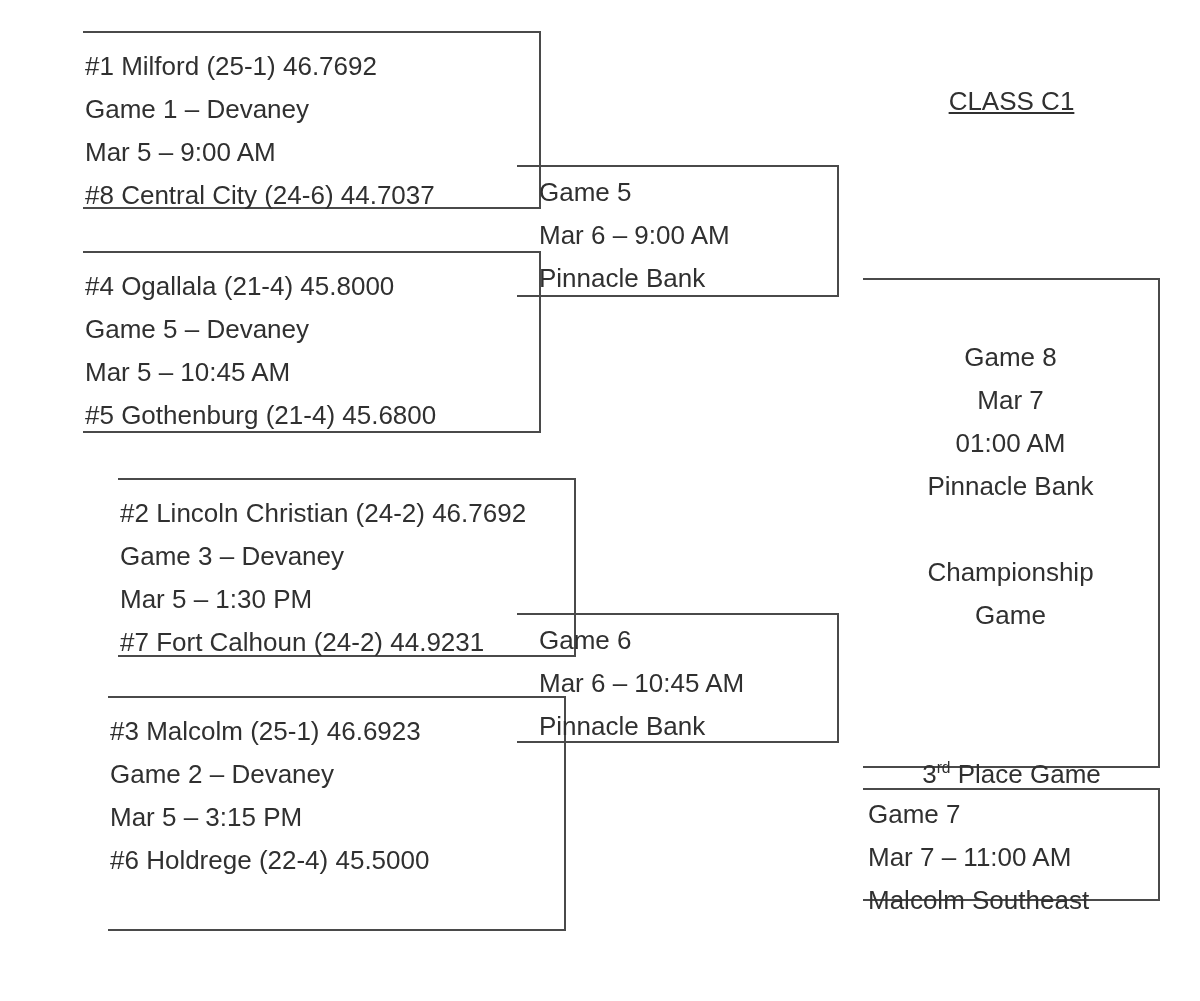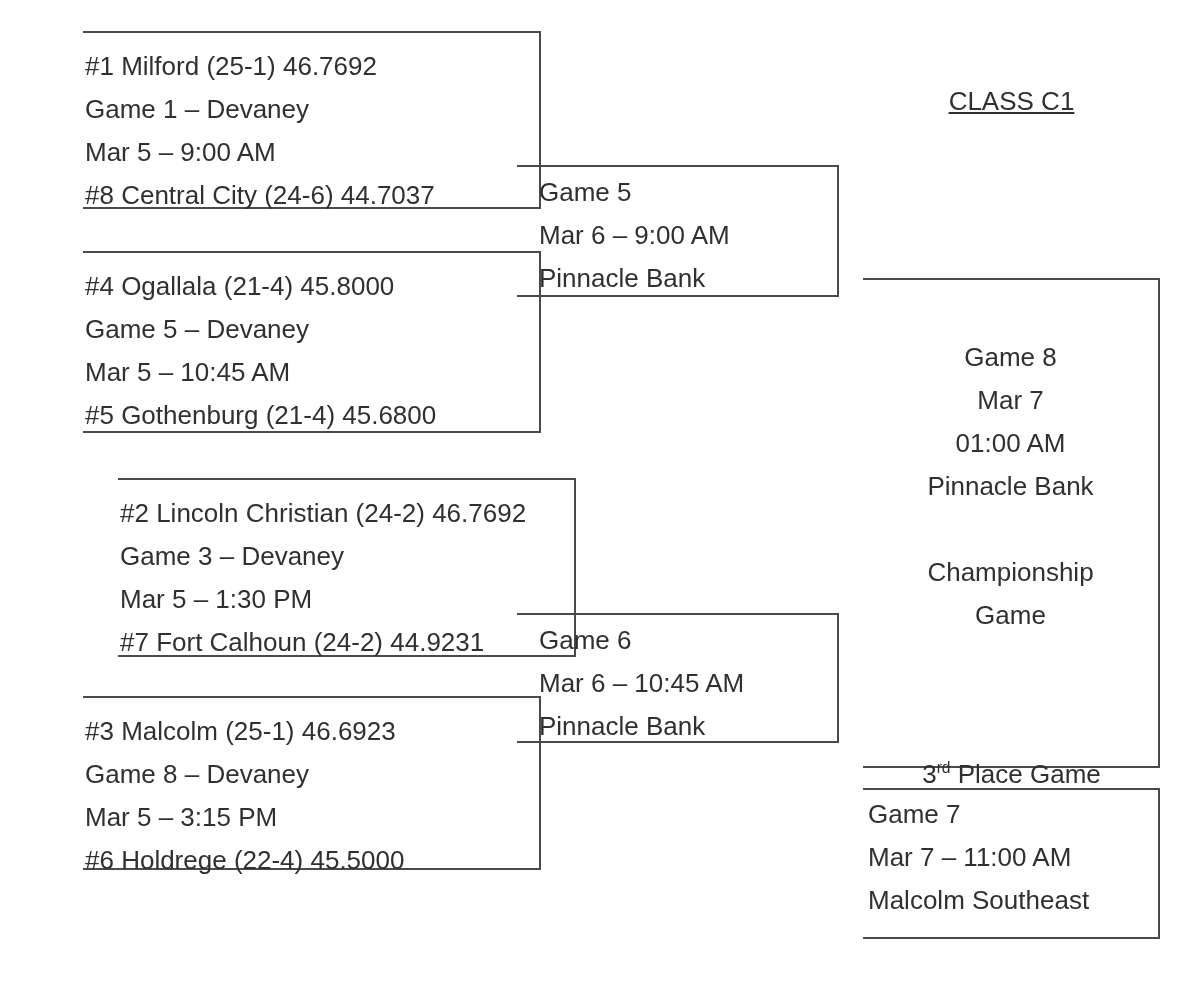--- a/index.html
+++ b/index.html
@@ -33,40 +33,40 @@
     white-space: nowrap;
   }
   .blank {
     height: 43px;
   }
   
   .r1 { left: 83px; width: 458px; padding: 12px 0 15px 2px; }
   .b1 { top: 31px;  height: 178px; }
   .b2 { top: 251px; height: 182px; }
   .b3 { top: 478px; height: 179px; margin-left: 35px; }
-  .b4 { top: 696px; height: 174px; }
+  .b4 { top: 696px; height: 235px; margin-left: 25px; }
   
   .semi { left: 517px; width: 322px; padding: 4px 0 14px 22px; }
   .g5 { top: 165px; height: 132px; }
   .g6 { top: 613px; height: 130px; }
   
   .champ {
     left: 863px; top: 250px; width: 297px; height: 490px;
     text-align: center; padding-top: 56px; margin-top: 28px;
   }
   
   .third-label {
     position: absolute;
     left: 863px; top: 749px; width: 297px;
     text-align: center;
     line-height: 38px;
     white-space: nowrap;
   }
   .third-label sup { font-size: 60%; }
-  .third { left: 863px; top: 788px; width: 297px; height: 151px; padding: 3px 0 0 5px; }
+  .third { left: 863px; top: 788px; width: 297px; height: 113px; padding: 3px 0 0 5px; }
   
   .class-title {
     position: absolute;
     left: 863px; top: 84px; width: 297px;
     text-align: center;
     text-decoration: underline;
     line-height: 34px;
     white-space: nowrap;
   }
 </style>
@@ -93,21 +93,21 @@
 
   <div class="box r1 b3">
     <div class="ln">#2 Lincoln Christian (24-2) 46.7692</div>
     <div class="ln">Game 3 – Devaney</div>
     <div class="ln">Mar 5 – 1:30 PM</div>
     <div class="ln">#7 Fort Calhoun (24-2) 44.9231</div>
   </div>
 
   <div class="box r1 b4">
     <div class="ln">#3 Malcolm (25-1) 46.6923</div>
-    <div class="ln">Game 8 – Devaney</div>
+    <div class="ln">Game 2 – Devaney</div>
     <div class="ln">Mar 5 – 3:15 PM</div>
     <div class="ln">#6 Holdrege (22-4) 45.5000</div>
   </div>
 
   <div class="box semi g5">
     <div class="ln">Game 5</div>
     <div class="ln">Mar 6 – 9:00 AM</div>
     <div class="ln">Pinnacle Bank</div>
   </div>
 

